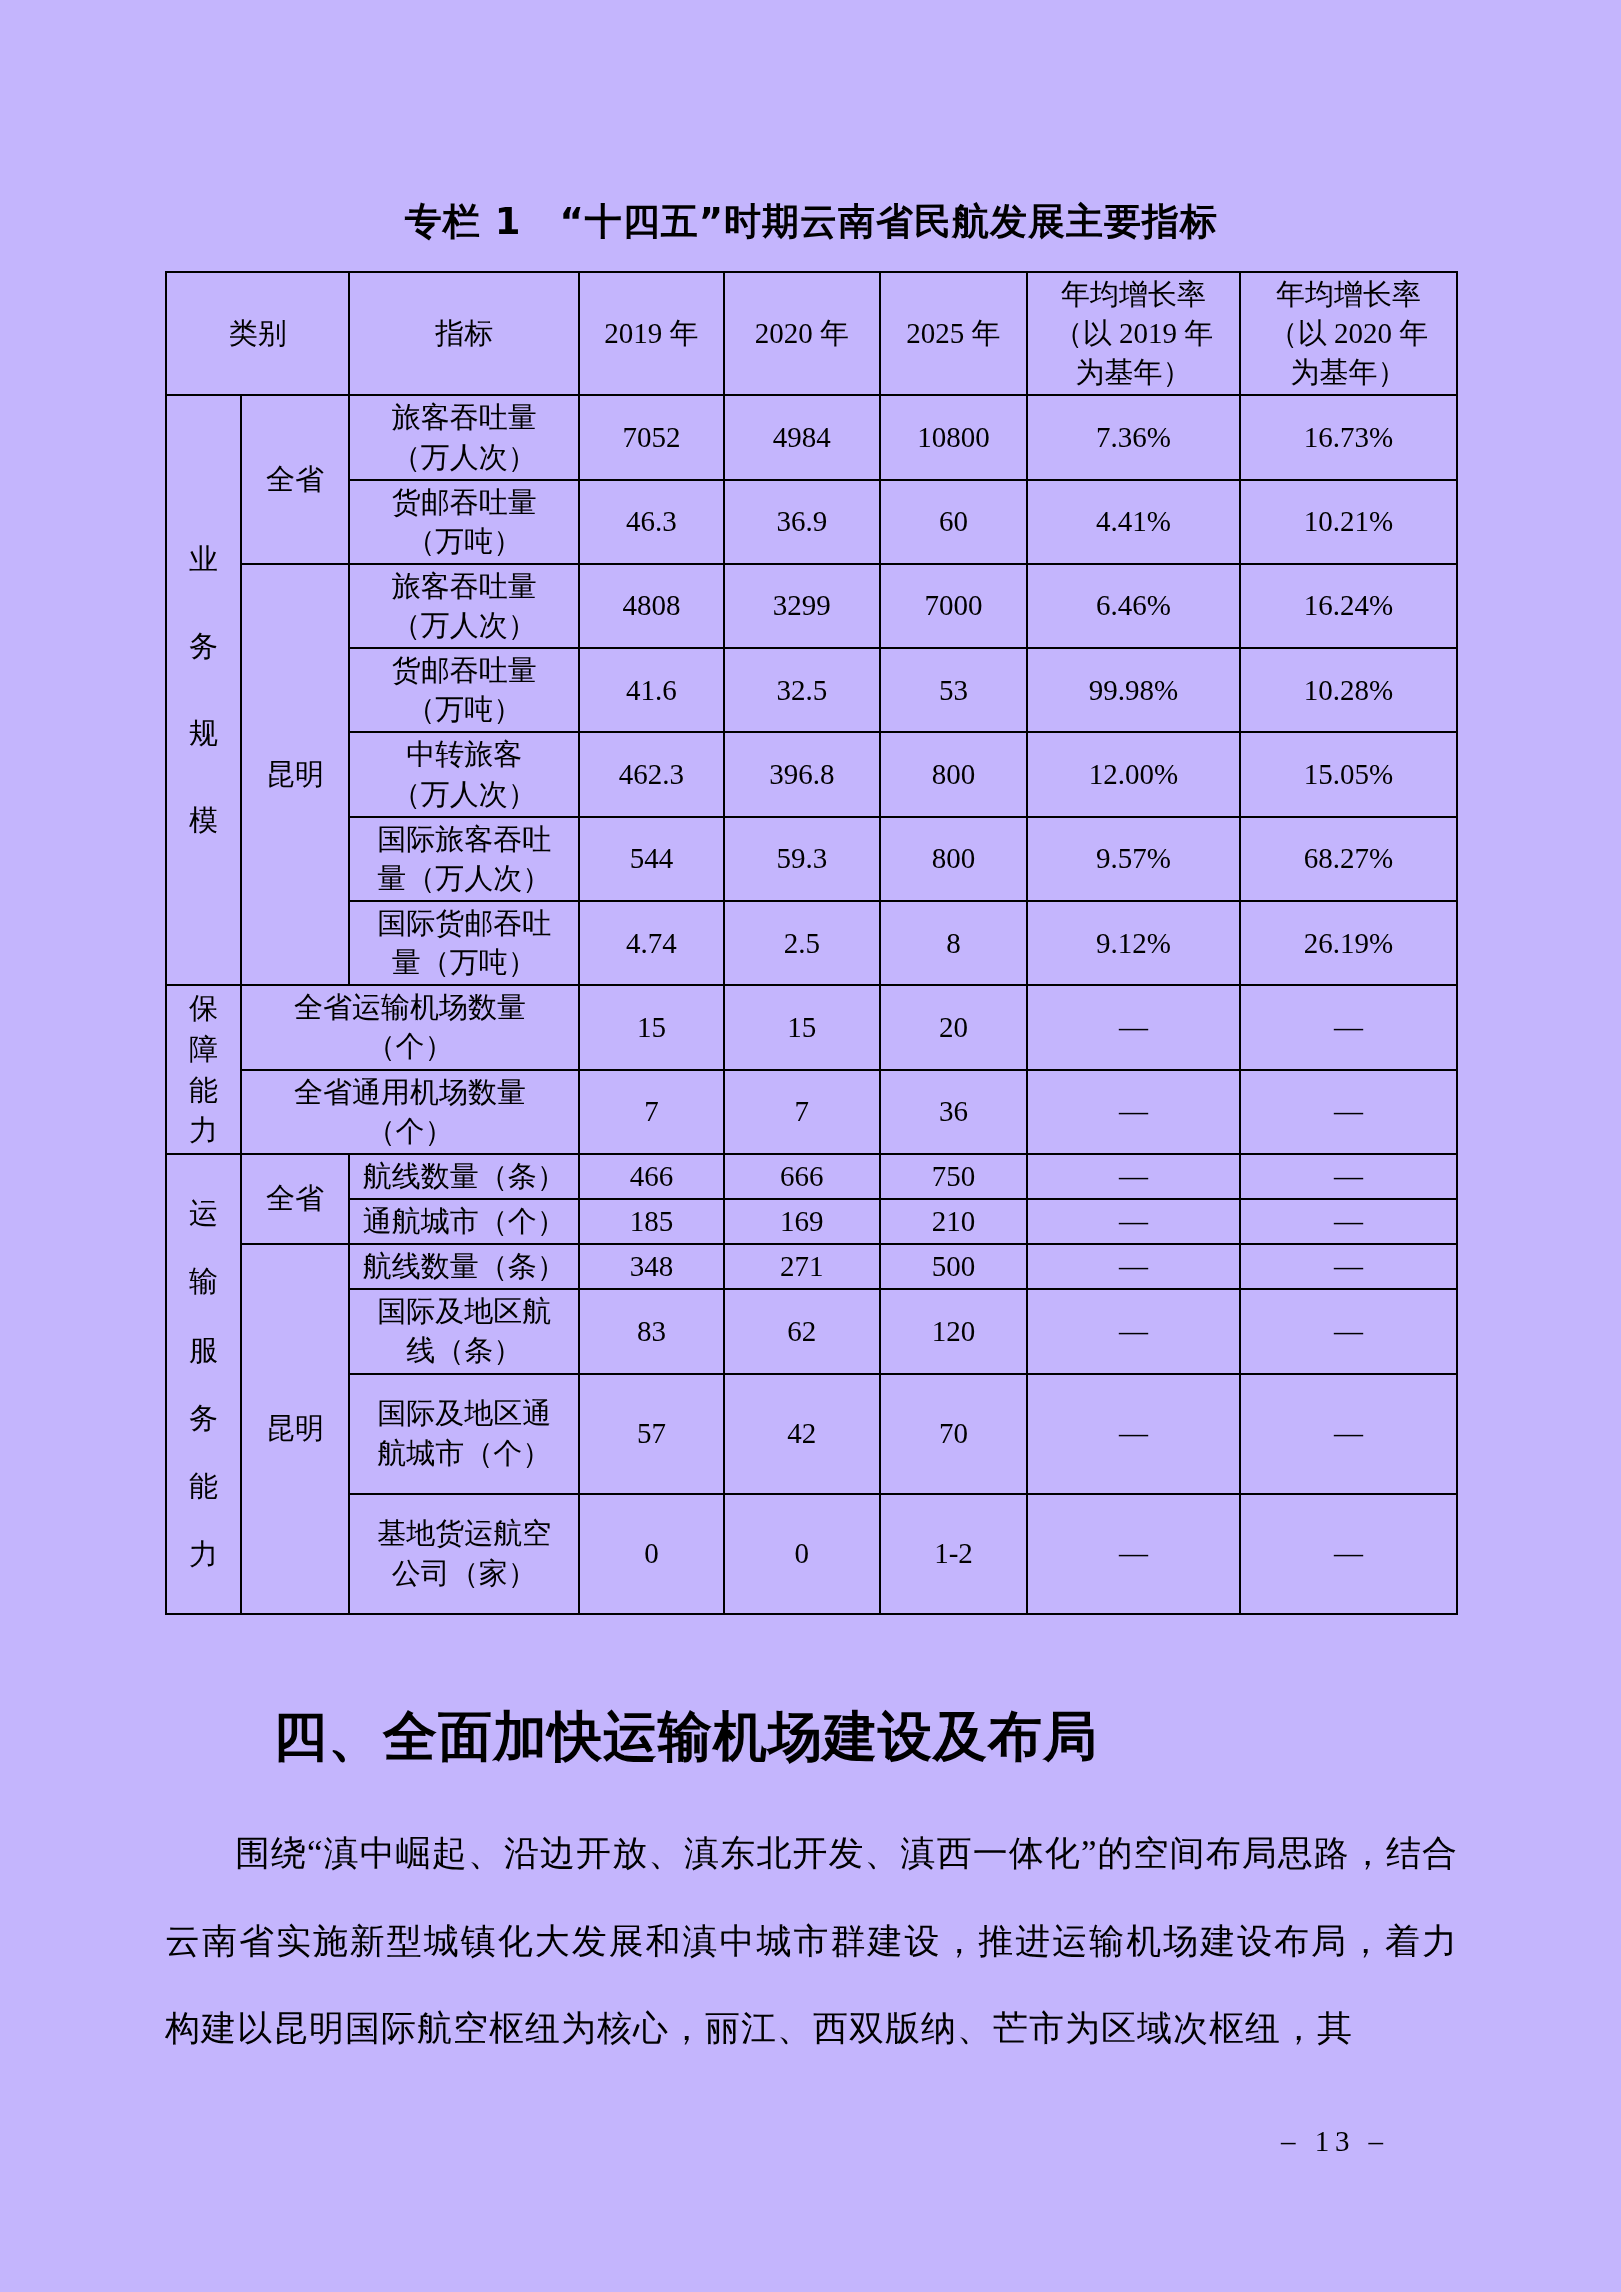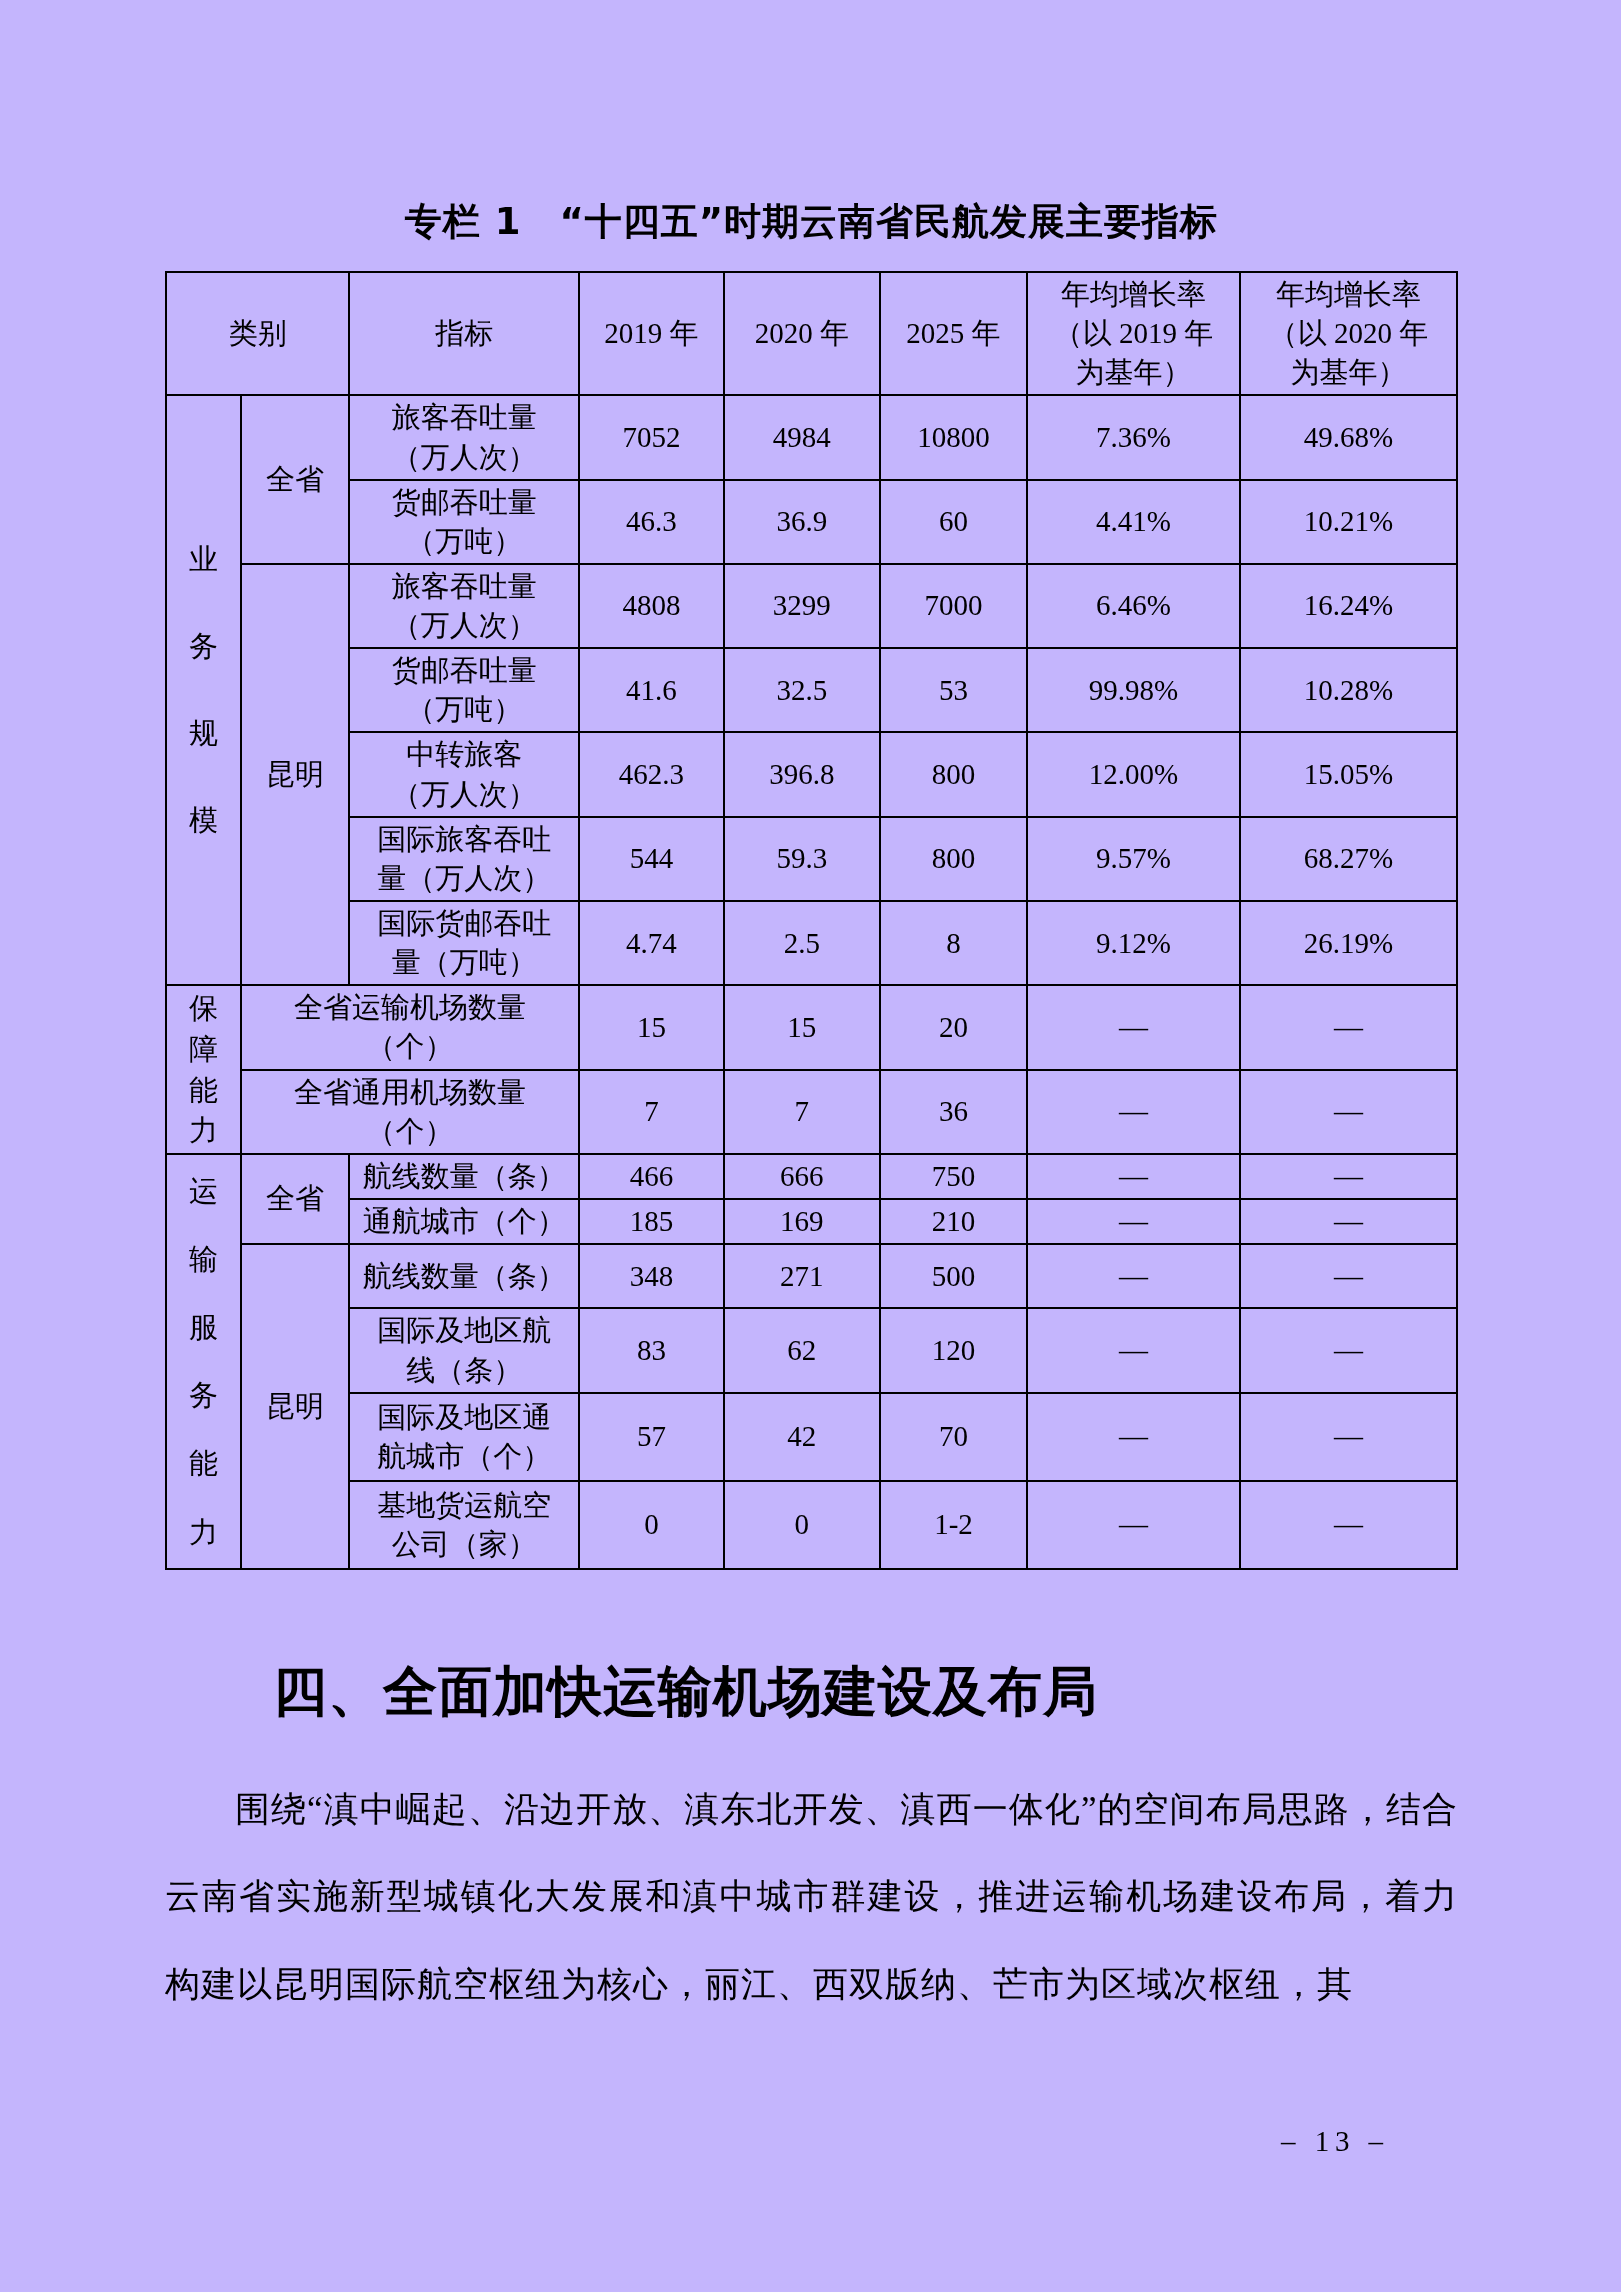--- a/index.html
+++ b/index.html
@@ -37,21 +37,21 @@
     font-size: 29px;
     line-height: 1.35;
     white-space: pre-line;
     padding: 2px 3.9px;
     box-sizing: border-box;
     overflow: hidden;
   }
   tr.hrow      { height: 123px; }
   tr.r2l       { height: 82px;  }
   tr.r1l       { height: 43px;  }
-  tr.r3l       { height: 88px; }
+  tr.r3l       { height: 120px; }
   .vert-wrap {
     width: 1.05em;
     margin: 0 auto;
     word-break: break-all;
     white-space: normal;
   }
   .vw-biz  { line-height: 3.0; }
   .vw-sup  { line-height: 1.4; }
   .vw-tra  { line-height: 2.35; }
   .section-heading {
@@ -115,21 +115,21 @@
 
     <tr class="r2l">
       <td rowspan="7"><div class="vert-wrap vw-biz">业务规模</div></td>
       <td rowspan="2">全省</td>
       <td>旅客吞吐量
 （万人次）</td>
       <td>7052</td>
       <td>4984</td>
       <td>10800</td>
       <td>7.36%</td>
-      <td>49.68%</td>
+      <td>16.73%</td>
     </tr>
     <tr class="r2l">
       <td>货邮吞吐量
 （万吨）</td>
       <td>46.3</td>
       <td>36.9</td>
       <td>60</td>
       <td>4.41%</td>
       <td>10.21%</td>
     </tr>

